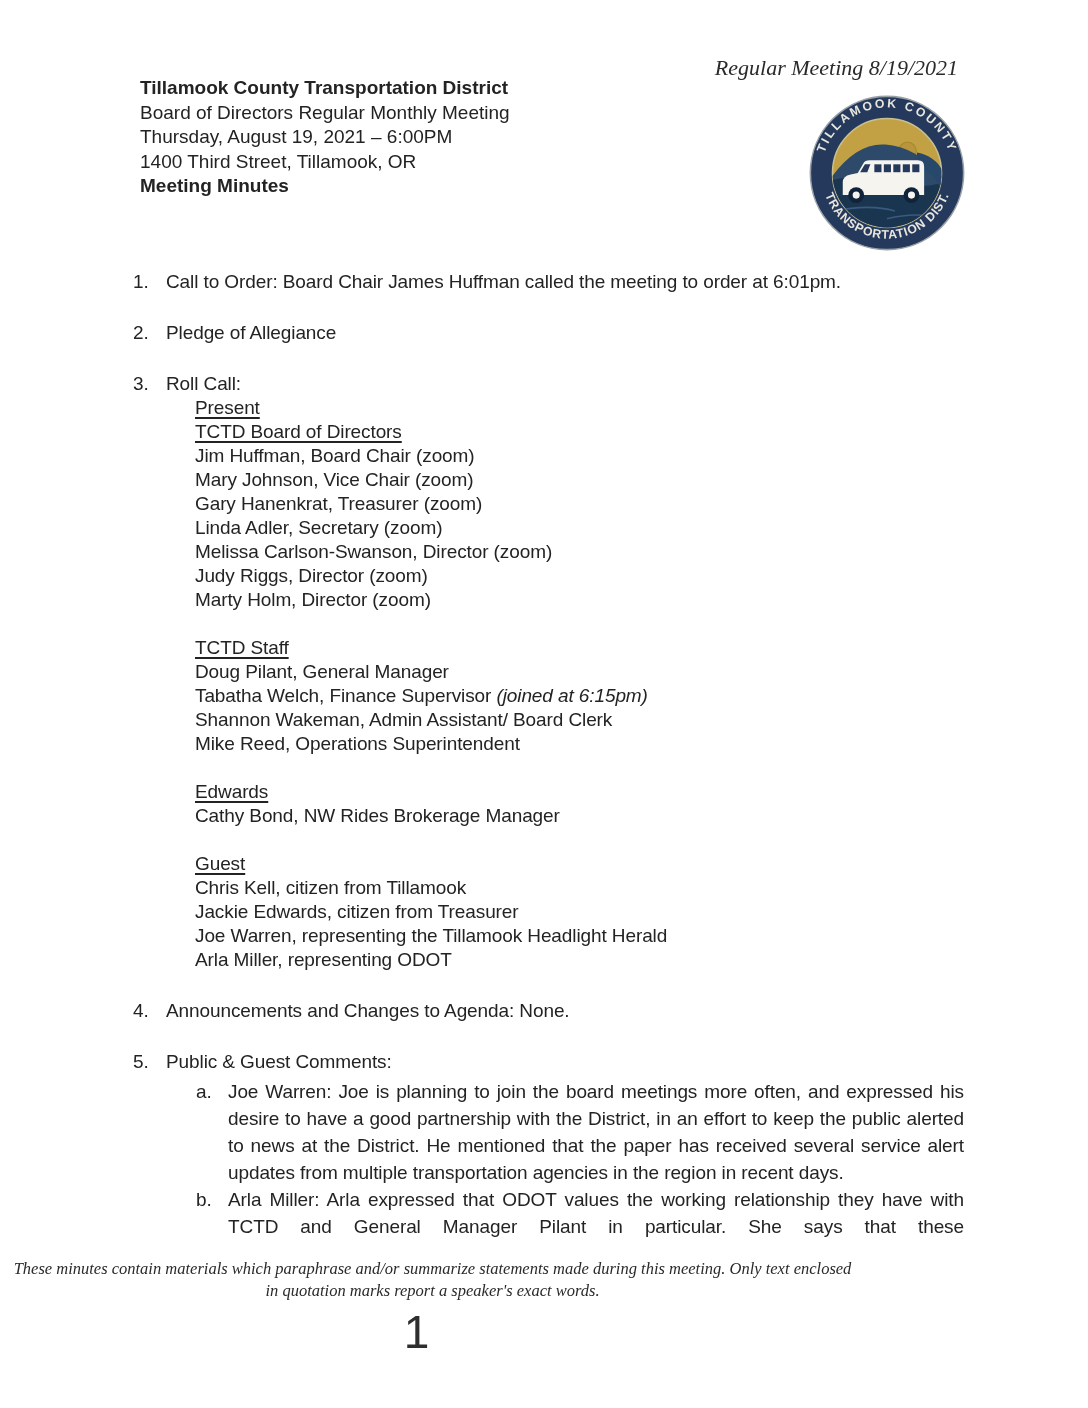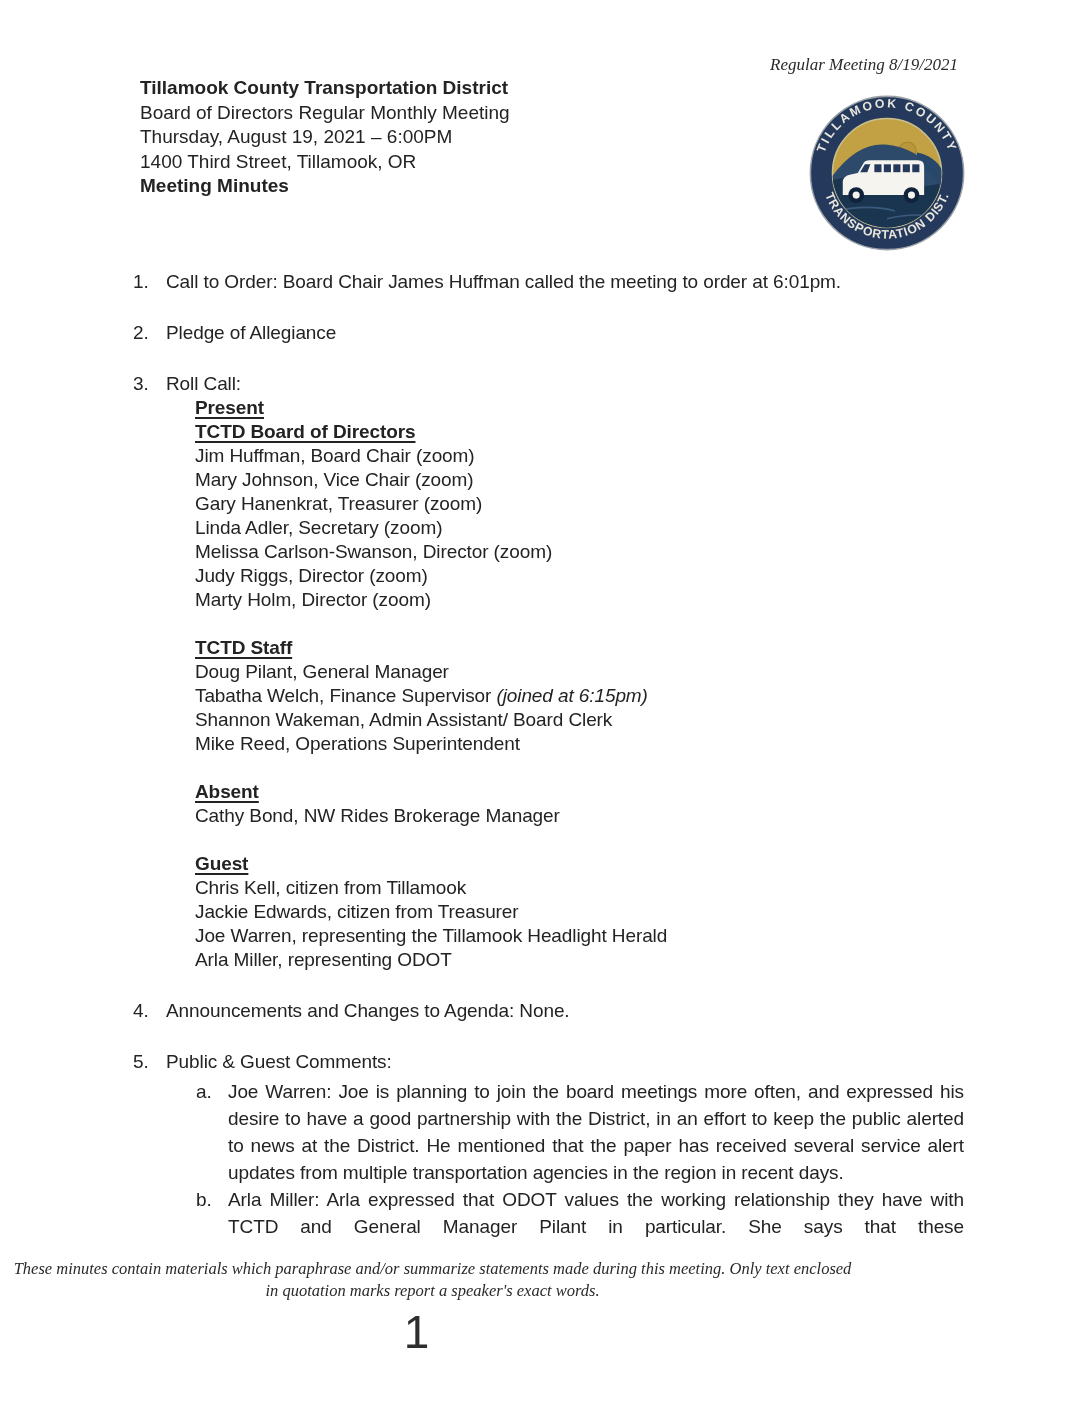--- a/index.html
+++ b/index.html
@@ -3,36 +3,36 @@
 <meta charset="utf-8">
 <style>
   html,body{margin:0;padding:0;background:#ffffff;}
   .page{
     position:relative;width:1088px;height:1408px;background:#ffffff;overflow:hidden;
     font-family:"Liberation Sans",sans-serif;color:#232323;
   }
   
   .corner-note{
     position:absolute;top:55px;right:130px;
-    font-family:"Liberation Serif",serif;font-style:italic;font-size:17px;color:#2a2a2a;
+    font-family:"Liberation Serif",serif;font-style:italic;font-size:22px;color:#2a2a2a;
   }
   
   .header-block{position:absolute;left:140px;top:76px;font-size:19px;line-height:24.5px;}
   .header-block .bold{font-weight:bold;}
   
   .logo-wrap{position:absolute;left:808px;top:94px;width:158px;height:158px;}
   .logo-wrap svg{width:158px;height:158px;display:block;}
   
   .main{position:absolute;left:133px;top:270px;width:831px;font-size:19px;line-height:24px;letter-spacing:-0.1px;}
   .agenda-item{display:flex;margin-bottom:27px;}
   .agenda-item .num{width:33px;flex:0 0 33px;}
   .agenda-item .body{flex:1;}
   
   .rollcall{margin-left:62px;}
-  .rc-heading{font-weight:bold;text-decoration:underline;text-decoration-thickness:2px;text-underline-offset:3px;margin-top:20px;}
+  .rc-heading{font-weight:normal;text-decoration:underline;text-decoration-thickness:2px;text-underline-offset:3px;margin-top:20px;}
   .rc-gap{height:24px;}
   .note-italic{font-style:italic;}
   
   .comments{margin-top:4px;margin-left:63px;}
   .comment-row{display:flex;line-height:27px;}
   .comment-row .letter{width:32px;flex:0 0 32px;}
   .comment-row .ctext{flex:1;text-align:justify;}
   .comment-row .ctext.justify-last{text-align-last:justify;}
   
   .footer{position:absolute;left:0;top:1258px;width:865px;text-align:center;}
@@ -126,21 +126,21 @@
       <div>Melissa Carlson-Swanson, Director (zoom)</div>
       <div>Judy Riggs, Director (zoom)</div>
       <div>Marty Holm, Director (zoom)</div>
       <div class="rc-gap"></div>
       <div><span class="rc-heading">TCTD Staff</span></div>
       <div><span>Doug Pilant, General Manager</span><span class="note-italic"></span></div>
       <div><span>Tabatha Welch, Finance Supervisor </span><span class="note-italic">(joined at 6:15pm)</span></div>
       <div><span>Shannon Wakeman, Admin Assistant/ Board Clerk</span><span class="note-italic"></span></div>
       <div><span>Mike Reed, Operations Superintendent</span><span class="note-italic"></span></div>
       <div class="rc-gap"></div>
-      <div><span class="rc-heading">Absent</span></div>
+      <div><span class="rc-heading">Edwards</span></div>
       <div>Cathy Bond, NW Rides Brokerage Manager</div>
       <div class="rc-gap"></div>
       <div><span class="rc-heading">Guest</span></div>
       <div>Chris Kell, citizen from Tillamook</div>
       <div>Jackie Edwards, citizen from Treasurer</div>
       <div>Joe Warren, representing the Tillamook Headlight Herald</div>
       <div>Arla Miller, representing ODOT</div>
     </div>
 
     <div class="agenda-item">

